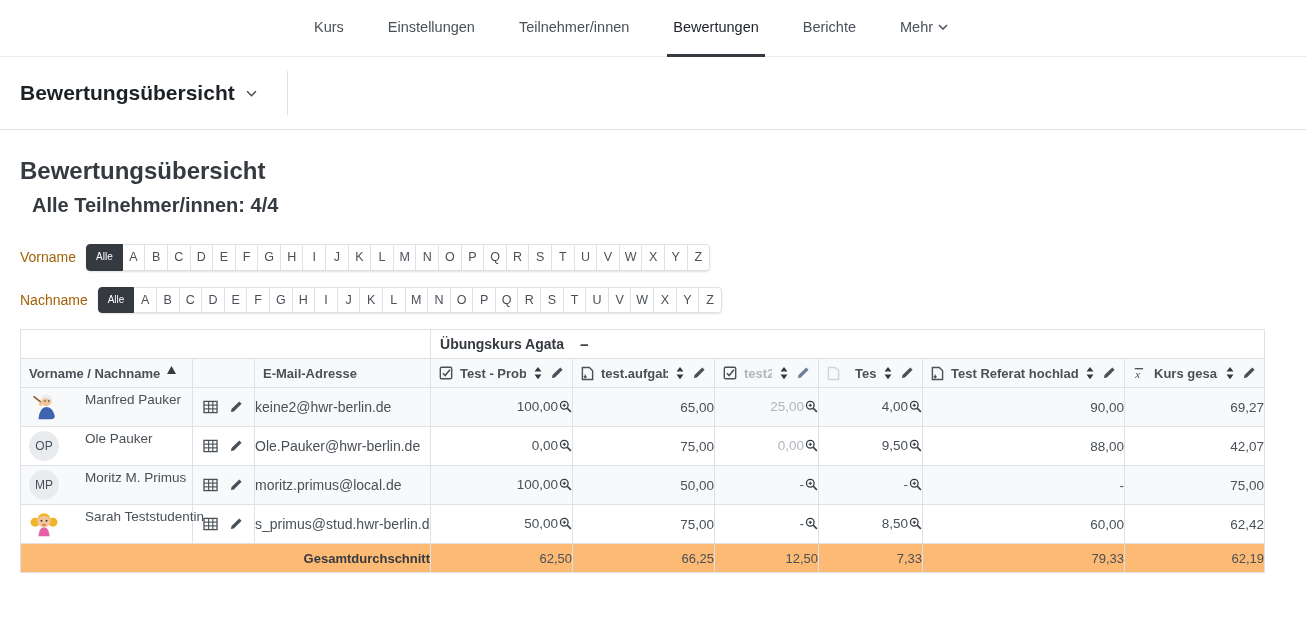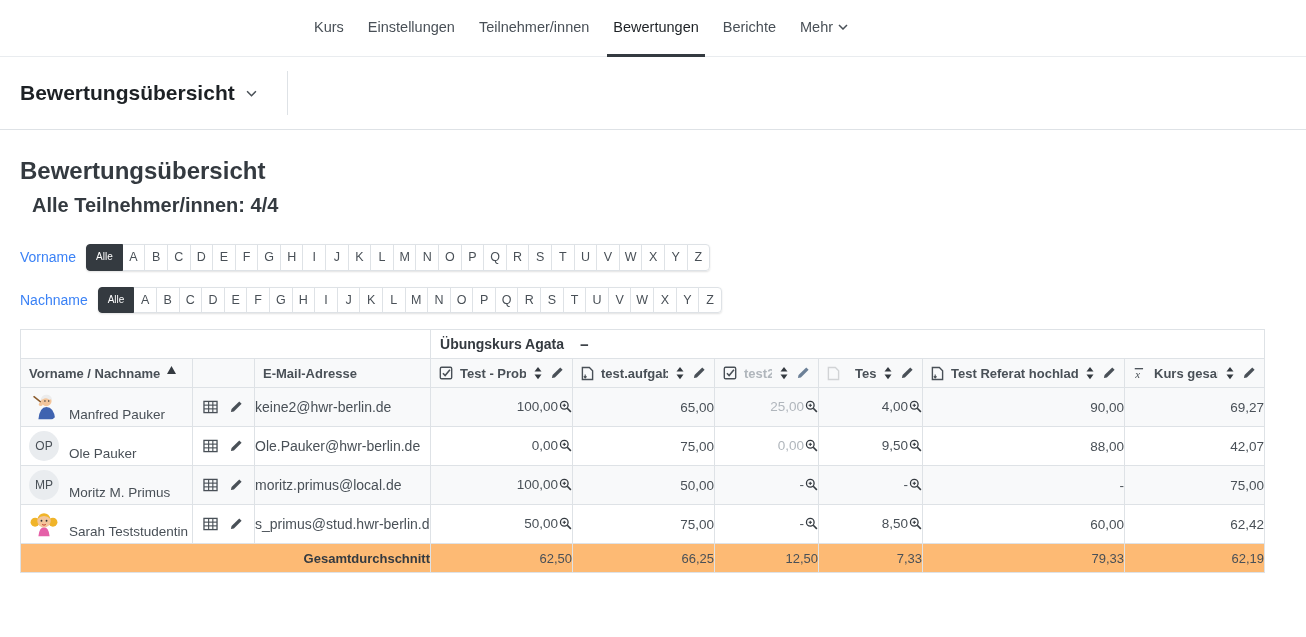--- a/index.html
+++ b/index.html
@@ -5,21 +5,21 @@
   * { box-sizing: border-box; }
   html, body { margin: 0; padding: 0; }
   body {
     width: 1306px; height: 637px; overflow: hidden;
     font-family: "Liberation Sans", sans-serif;
     background: #fff; color: #495057;
   }
 
   
   .topnav { height: 57px; border-bottom: 1px solid #e9ecef; background: #fff; }
-  .topnav nav { display: flex; height: 100%; margin-left: 308px; gap: 12px; }
+  .topnav nav { display: flex; height: 100%; margin-left: 308px; gap: 32px; }
   .nav-item {
     display: flex; align-items: center; gap: 5px; padding: 0 6px;
     font-size: 14.5px; color: #495057; cursor: pointer;
     border-bottom: 3px solid transparent; margin-bottom: -1px;
   }
   .nav-item.active { color: #1d2125; border-bottom-color: #343a40; }
 
   
   .page-header {
     display: flex; align-items: center; height: 73px;
@@ -28,21 +28,21 @@
   .ph-title { font-size: 21px; font-weight: bold; color: #1d2125; cursor: pointer; display: flex; align-items: center; gap: 11px; }
   .ph-divider { width: 1px; height: 44px; background: #dee2e6; margin-left: 30px; }
 
   
   main { padding: 27px 20px 0 20px; }
   h1.report-title { font-size: 24px; font-weight: bold; color: #343a40; margin: 0 0 9px 0; }
   h2.report-sub { font-size: 20px; font-weight: bold; color: #343a40; margin: 0 0 27px 12px; }
 
   
   .filter-row { display: flex; align-items: center; margin-bottom: 16px; font-size: 14px; }
-  .filter-label { margin-right: 10px; color: #3b82f6; }
+  .filter-label { margin-right: 10px; color: #a16207; }
   .btn-group { display: inline-flex; border-radius: 4px; box-shadow: 0 1px 2px rgba(0,0,0,.12); }
   .letter-btn {
     font-size: 12.5px; line-height: 1; padding: 6px 0; min-width: 23.6px; text-align: center;
     background: #fff; border: 1px solid #dee2e6; margin-left: -1px; color: #495057; cursor: pointer;
   }
   .letter-btn:last-child { border-radius: 0 4px 4px 0; }
   .all-btn {
     font-size: 10px; line-height: 1; padding: 6px 9px;
     background: #343a40; color: #fff; border: 1px solid #343a40;
     border-radius: 4px 0 0 4px; cursor: pointer; z-index: 1;
@@ -59,21 +59,21 @@
   .collapse-glyph { font-weight: bold; cursor: pointer; font-size: 15px; }
 
   .head-row th { height: 29px; background: #f8f9fa; font-weight: normal; font-size: 13px; color: #495057; }
   .th-inner { display: flex; align-items: center; gap: 7px; padding: 0 8px; }
   .col-label { color: #495057; text-decoration: none; cursor: pointer; white-space: nowrap; overflow: hidden; font-weight: bold; }
   .dim-text { color: #b0b6bc; }
 
   tbody tr.data-row { height: 39px; background: #fff; }
   tbody tr.data-row:nth-child(odd) { background: #f8f9fa; }
 
-  .c-name-inner { display: flex; align-items: flex-end; gap: 10px; padding-left: 8px; }
+  .c-name-inner { display: flex; align-items: flex-start; gap: 26px; padding-left: 8px; }
   .avatar { width: 30px; height: 30px; border-radius: 50%; flex: none; display: flex; align-items: center; justify-content: center; overflow: hidden; }
   .avatar.initials { background: #e9ecef; color: #495057; font-size: 12px; }
   .name-link { color: #495057; text-decoration: none; cursor: pointer; font-size: 13.5px; white-space: nowrap; }
 
   .c-icons-inner { display: flex; align-items: center; gap: 11px; padding-left: 10px; }
   .icon-btn { cursor: pointer; display: inline-flex; align-items: center; }
 
   .c-email { padding-left: 9px; font-size: 14px; white-space: nowrap; overflow: hidden; }
   .c-grade { text-align: right; padding-right: 9px; white-space: nowrap; }
   .c-grade .mag { margin-left: 1px; vertical-align: -2px; cursor: pointer; }

